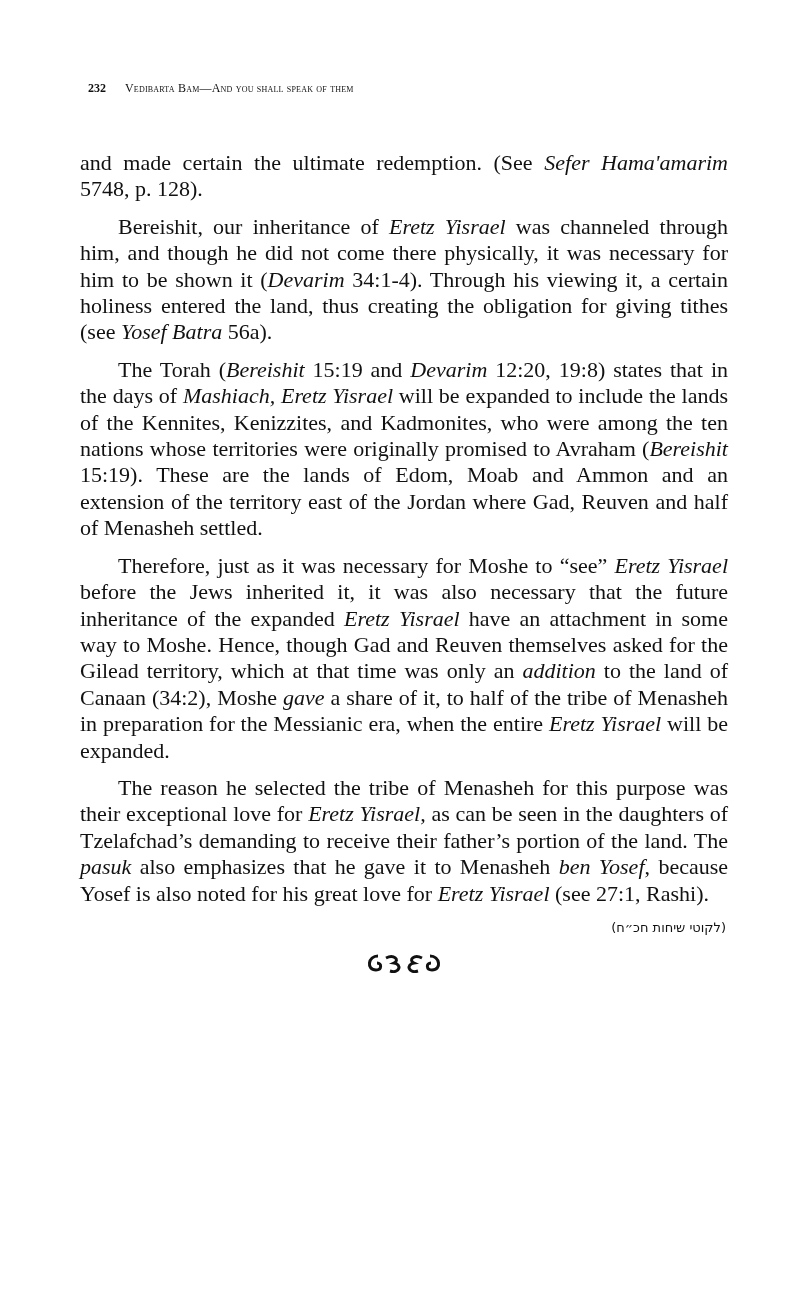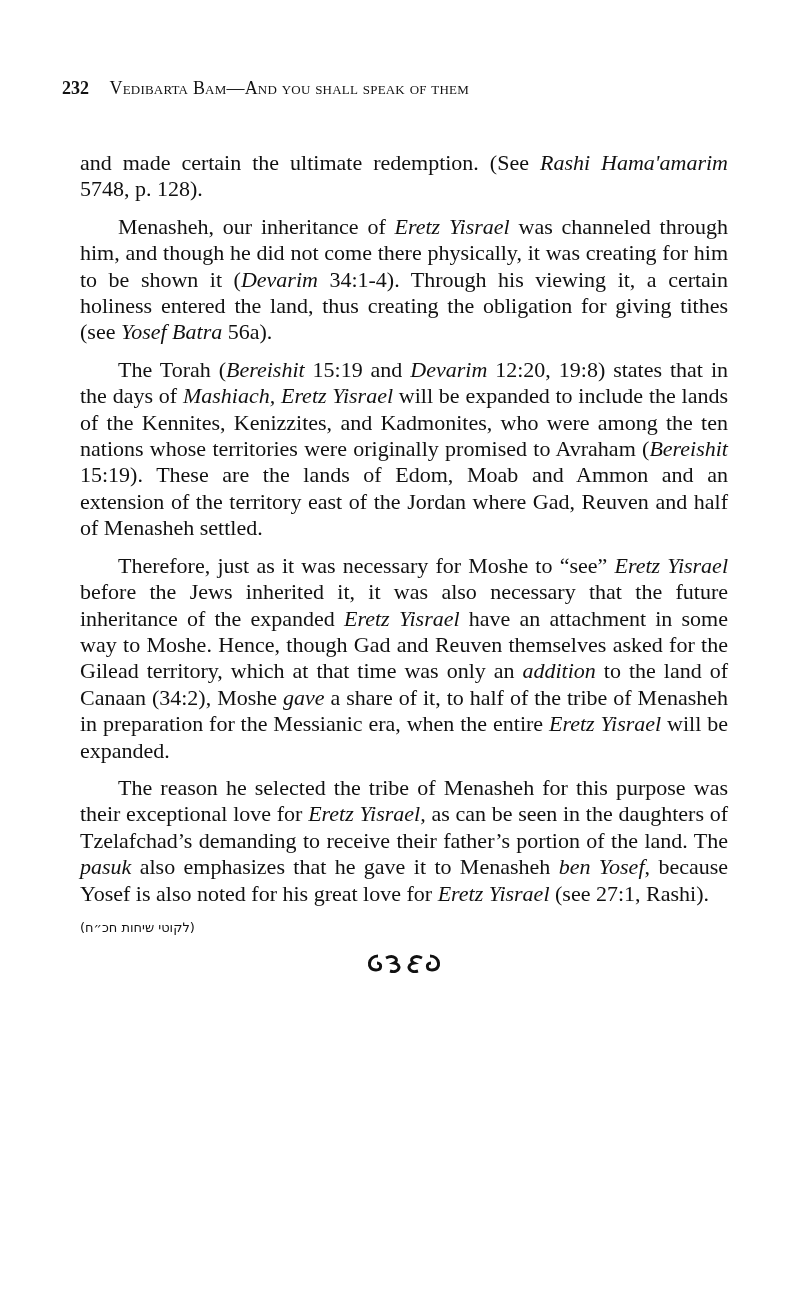--- a/index.html
+++ b/index.html
@@ -1,38 +1,38 @@
 <!DOCTYPE html>
 <html><head>
 <meta charset="utf-8">
 <style>
   html, body { margin: 0; padding: 0; background: #ffffff; }
   body { width: 800px; height: 1300px; position: relative; overflow: hidden;
          font-family: "Liberation Serif", "DejaVu Serif", serif; color: #111; }
-  .header { position: absolute; left: 62px; top: 76px; width: 640px; font-size: 18px; line-height: 24px; }
+  .header { position: absolute; left: 88px; top: 76px; width: 640px; font-size: 12px; line-height: 24px; }
   .header .pnum { font-weight: bold; margin-right: 16px; }
   .header .rt { font-variant: small-caps; letter-spacing: 0.2px; }
   .body { position: absolute; left: 80px; top: 150px; width: 648px; font-size: 22px; line-height: 26.4px; text-align: justify; }
   .body p { margin: 0 0 11px 0; text-indent: 38px; }
   .body p.first { text-indent: 0; }
   .body i { font-style: italic; }
-  .source { text-align: left; font-family: "DejaVu Sans", sans-serif; font-size: 13px; line-height: 20px; margin-top: 2px; padding-right: 2px; direction: ltr; }
+  .source { text-align: right; font-family: "DejaVu Sans", sans-serif; font-size: 13px; line-height: 20px; margin-top: 2px; padding-right: 2px; direction: ltr; }
   .ornament { text-align: center; margin-top: 12px; font-size: 22px; font-weight: bold; letter-spacing: -2px; }
 </style>
 </head>
 <body>
 
 <div class="header">
   <span class="pnum">232</span>
   <span class="rt">Vedibarta Bam—And you shall speak of them</span>
 </div>
 
 <div class="body">
-  <p class="first"><span>and made certain the ultimate redemption. (See </span><i>Rashi Hama'amarim</i><span> 5748, p. 128).</span></p>
-  <p><span>Menasheh, our inheritance of </span><i>Eretz Yisrael</i><span> was channeled through him, and though he did not come there physically, it was creating for him to be shown it (</span><i>Devarim</i><span> 34:1-4). Through his viewing it, a certain holiness entered the land, thus creating the obligation for giving tithes (see </span><i>Yosef Batra</i><span> 56a).</span></p>
+  <p class="first"><span>and made certain the ultimate redemption. (See </span><i>Sefer Hama'amarim</i><span> 5748, p. 128).</span></p>
+  <p><span>Bereishit, our inheritance of </span><i>Eretz Yisrael</i><span> was channeled through him, and though he did not come there physically, it was necessary for him to be shown it (</span><i>Devarim</i><span> 34:1-4). Through his viewing it, a certain holiness entered the land, thus creating the obligation for giving tithes (see </span><i>Yosef Batra</i><span> 56a).</span></p>
   <p><span>The Torah (</span><i>Bereishit</i><span> 15:19 and </span><i>Devarim</i><span> 12:20, 19:8) states that in the days of </span><i>Mashiach, Eretz Yisrael</i><span> will be expanded to include the lands of the Kennites, Kenizzites, and Kadmonites, who were among the ten nations whose territories were originally promised to Avraham (</span><i>Bereishit</i><span> 15:19). These are the lands of Edom, Moab and Ammon and an extension of the territory east of the Jordan where Gad, Reuven and half of Menasheh settled.</span></p>
   <p><span>Therefore, just as it was necessary for Moshe to “see” </span><i>Eretz Yisrael</i><span> before the Jews inherited it, it was also necessary that the future inheritance of the expanded </span><i>Eretz Yisrael</i><span> have an attachment in some way to Moshe. Hence, though Gad and Reuven themselves asked for the Gilead territory, which at that time was only an </span><i>addition</i><span> to the land of Canaan (34:2), Moshe </span><i>gave</i><span> a share of it, to half of the tribe of Menasheh in preparation for the Messianic era, when the entire </span><i>Eretz Yisrael</i><span> will be expanded.</span></p>
   <p><span>The reason he selected the tribe of Menasheh for this purpose was their exceptional love for </span><i>Eretz Yisrael,</i><span> as can be seen in the daughters of Tzelafchad’s demanding to receive their father’s portion of the land. The </span><i>pasuk</i><span> also emphasizes that he gave it to Menasheh </span><i>ben Yosef</i><span>, because Yosef is also noted for his great love for </span><i>Eretz Yisrael</i><span> (see 27:1, Rashi).</span></p>
   <div class="source"><span dir="rtl">(לקוטי שיחות חכ״ח)</span></div>
   <div class="ornament">
     <svg width="80" height="26" viewBox="0 0 80 26">
       <path d="M14 6 C4 6 2 20 12 20 C18 20 18 13 13 13" fill="none" stroke="#111" stroke-width="3"></path>
       <path d="M22 8 C30 4 36 10 30 13 C38 14 36 24 26 21" fill="none" stroke="#111" stroke-width="3"></path>
       <path d="M58 8 C50 4 44 10 50 13 C42 14 44 24 54 21" fill="none" stroke="#111" stroke-width="3"></path>
       <path d="M66 6 C76 6 78 20 68 20 C62 20 62 13 67 13" fill="none" stroke="#111" stroke-width="3"></path>

